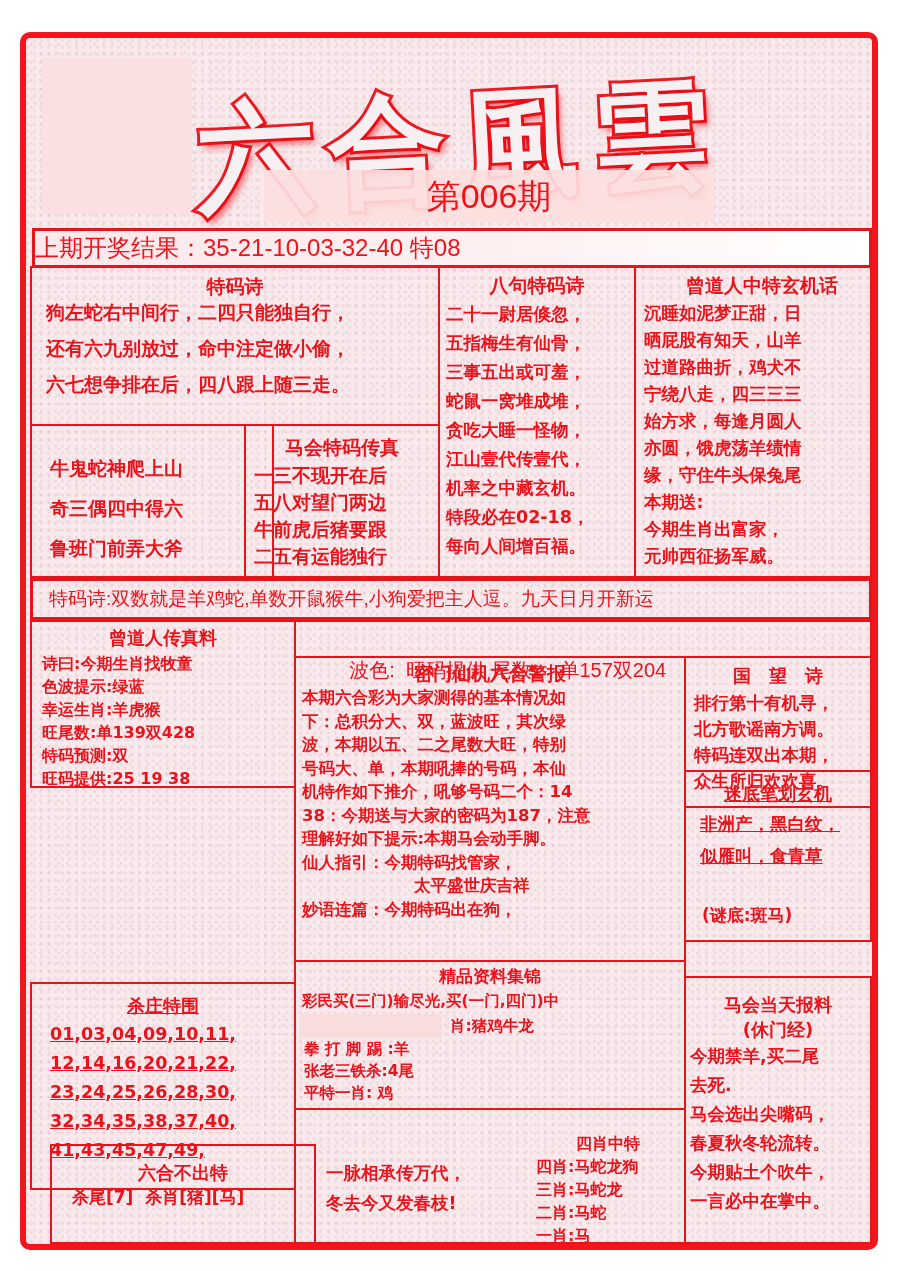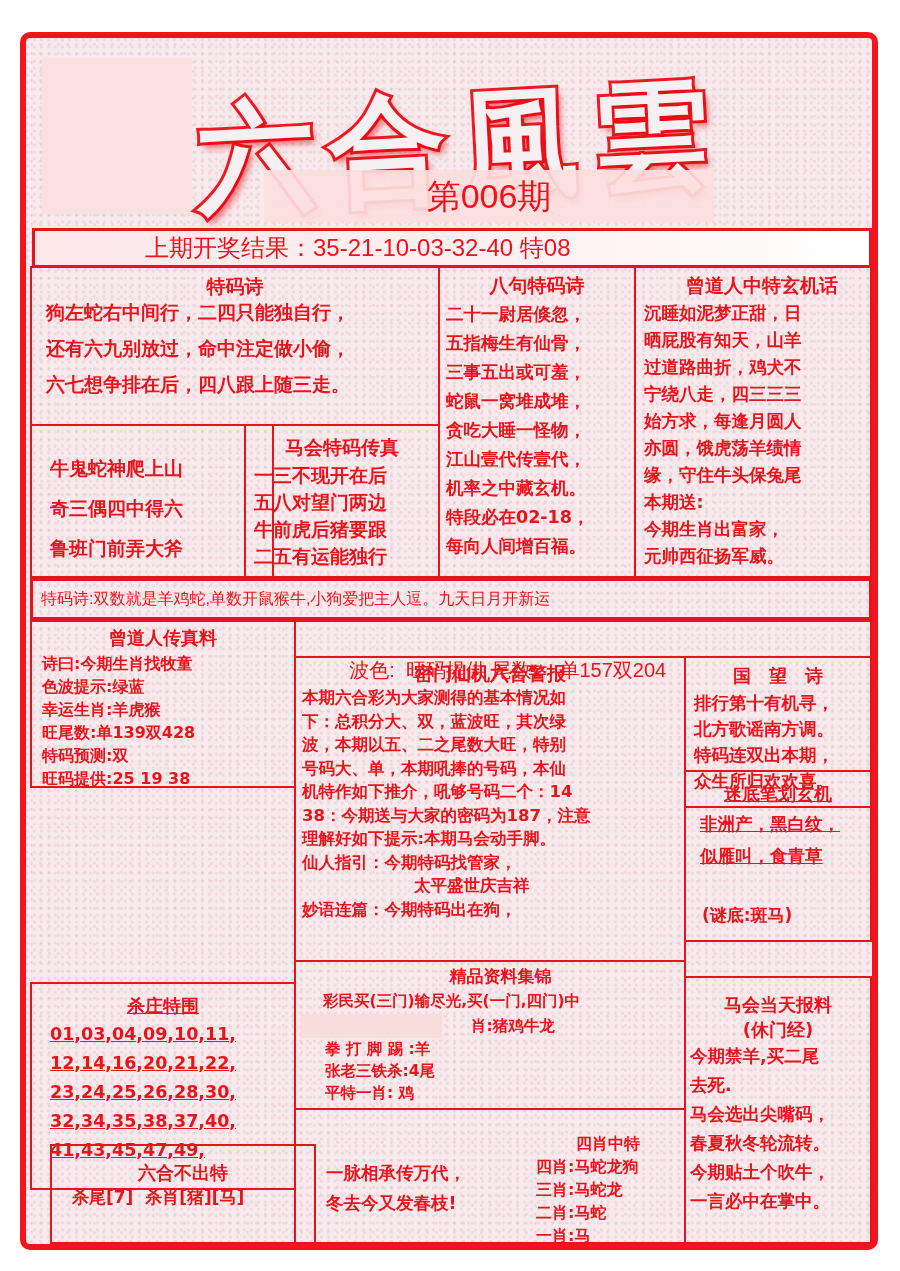--- a/index.html
+++ b/index.html
@@ -29,21 +29,21 @@
     text-shadow:4px 6px 6px rgba(230,0,10,0.55); line-height:150px;
     transform:rotate(-3deg); white-space:nowrap;
   }
   .issue {
     position:absolute; left:238px; top:132px; width:450px; height:52px; background:rgba(252,222,222,0.92);
     font-family:"Liberation Sans", sans-serif; font-size:34px; color:#f0111a; text-align:center; line-height:52px;
   }
   .result {
     position:absolute; left:6px; top:190px; width:840px; height:40px; border:3px solid #e8141c; box-sizing:border-box;
     background:linear-gradient(90deg,#fde8ea,#fdf1f2 60%,#ffffff);
-    font-family:"Liberation Sans", sans-serif; font-size:24px; color:#f0111a; line-height:34px; padding-left:110px;
+    font-family:"Liberation Sans", sans-serif; font-size:24px; color:#f0111a; line-height:34px; 
   }
 
   .line { display:block; white-space:nowrap; }
   .p18 { font-size:19px; line-height:32px; }
   .p17 { font-size:17.5px; line-height:30px; }
   .p16 { font-size:16px; line-height:23px; }
   .p15 { font-size:15.5px; line-height:28px; }
 </style>
 </head>
 <body>
@@ -109,21 +109,21 @@
       <span class="line">始方求，每逢月圆人</span>
       <span class="line">亦圆，饿虎荡羊绩情</span>
       <span class="line">缘，守住牛头保兔尾</span>
       <span class="line">本期送:</span>
       <span class="line">今期生肖出富家，</span>
       <span class="line">元帅西征扬军威。</span>
     </div>
   </div>
 
   <div class="box thick" style="left:4px;top:540px;width:842px;height:42px;">
-    <span style="display:block;font-family:'Liberation Sans',sans-serif;font-size:16px;line-height:36px;padding-left:8px;white-space:nowrap;">特码诗:双数就是羊鸡蛇,单数开鼠猴牛,小狗爱把主人逗。九天日月开新运</span>
+    <span style="display:block;font-family:'Liberation Sans',sans-serif;font-size:19px;line-height:36px;padding-left:16px;white-space:nowrap;">特码诗:双数就是羊鸡蛇,单数开鼠猴牛,小狗爱把主人逗。九天日月开新运</span>
   </div>
 
   <div class="box" style="left:4px;top:582px;width:266px;height:168px;">
     <div class="center title" style="font-size:18px;line-height:28px;margin-top:2px;">曾道人传真料</div>
     <div class="p16" style="padding-left:10px;font-weight:bold;">
       <span class="line"><span>诗曰:</span><span>今期生肖找牧童</span></span>
       <span class="line"><span>色波提示:</span><span>绿蓝</span></span>
       <span class="line"><span>幸运生肖:</span><span>羊虎猴</span></span>
       <span class="line"><span>旺尾数:</span><span>单139双428</span></span>
       <span class="line"><span>特码预测:</span><span>双</span></span>
@@ -182,21 +182,21 @@
 
   <div class="box" style="left:658px;top:732px;width:188px;height:172px;text-decoration:underline;">
     <div class="center title" style="font-size:18px;line-height:28px;margin-top:8px;">迷底笔划玄机</div>
     <div class="p17" style="padding-left:14px;font-weight:bold;line-height:32px;">
       <span class="line">非洲产，黑白纹，</span>
       <span class="line">似雁叫，食青草</span>
     </div>
     <div style="position:absolute;left:16px;top:132px;font-size:17px;font-weight:bold;">(谜底:斑马)</div>
   </div>
 
-  <div class="box" style="left:268px;top:922px;width:392px;height:150px;padding-left:21px;">
+  <div class="box" style="left:268px;top:922px;width:392px;height:150px;">
     <div class="center title" style="font-size:17px;line-height:24px;margin-top:2px;">精品资料集锦</div>
     <div style="padding-left:6px;font-size:15.5px;font-weight:bold;line-height:26px;white-space:nowrap;">彩民买(三门)输尽光,买(一门,四门)中</div>
     <div class="mask" style="left:4px;top:52px;width:142px;height:24px;"></div>
     <div style="padding-left:154px;font-size:15.5px;font-weight:bold;line-height:24px;">肖:猪鸡牛龙</div>
     <div class="p15" style="padding-left:8px;font-weight:bold;line-height:22px;">
       <span class="line">拳 打 脚 踢 :羊</span>
       <span class="line">张老三铁杀:4尾</span>
       <span class="line">平特一肖: 鸡</span>
     </div>
   </div>

